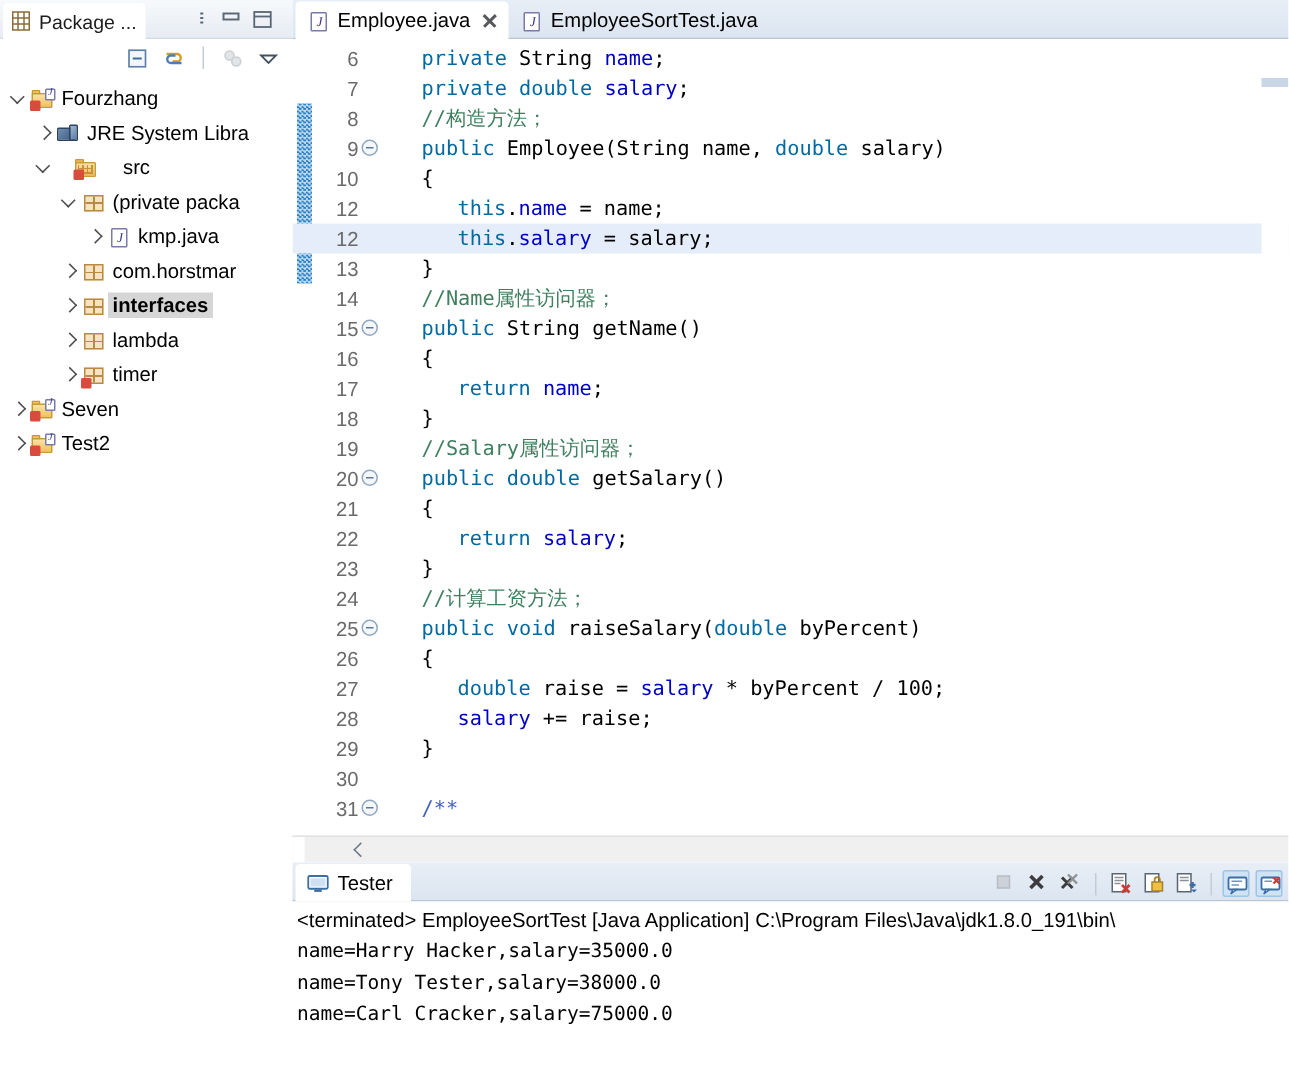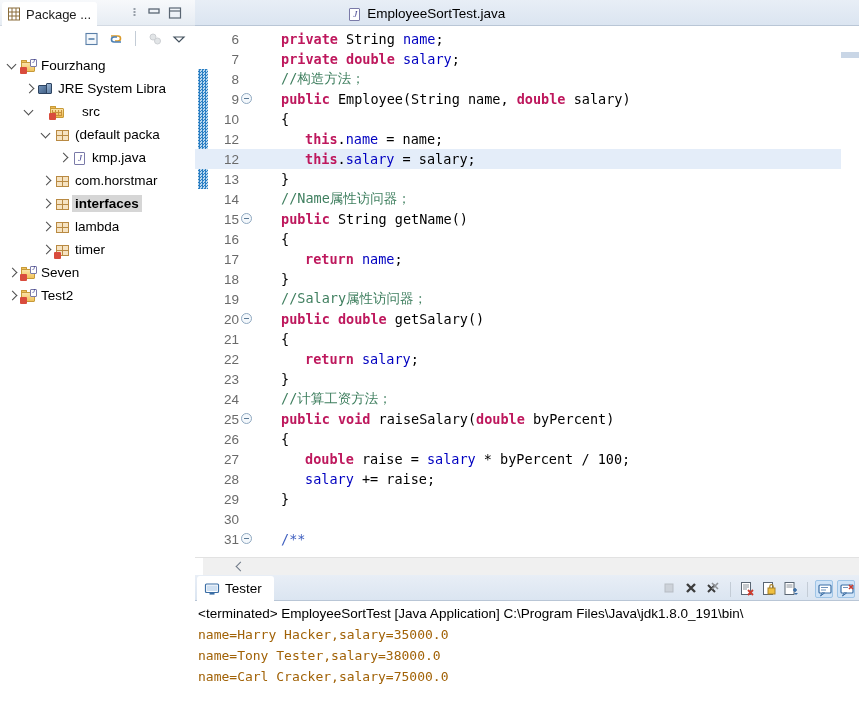--- a/index.html
+++ b/index.html
@@ -200,21 +200,21 @@
     position: absolute; left: 46px; top: 4px; width: 11px; height: 11px;
     border: 1px solid #8fa8c0; border-radius: 50%; background: #f4f8fc;
   }
   .fold:after {
     content: ""; position: absolute; left: 2px; top: 4px; width: 5px; height: 1px;
     background: #5c7a96;
   }
   .ctext { position: absolute; left: 62px; }
 
   
-  .kw   { color: #be185d; font-weight: bold; }
+  .kw   { color: #0369a1; font-weight: normal; }
   .cmt  { color: #3f7f5f; }
   .jdoc { color: #3f5fbf; }
   .fld  { color: #0000c0; }
   .num  { color: #000000; }
   .plain{ color: #000000; }
 
   
   #editor-hscroll {
     position: absolute; left: 0; top: 557px; width: 664px; height: 18px;
     background: #f0f0f0; border-top: 1px solid #e2e2e2;
@@ -258,21 +258,21 @@
     background: #ffffff; overflow: hidden; padding-top: 2px;
   }
   .cons-line {
     height: 21px; display: flex; align-items: center;
     white-space: pre; padding-left: 3px;
   }
   .cons-head {
     font-family: "Liberation Sans", sans-serif; font-size: 13.5px; color: #000;
   }
   .cons-out {
-    font-family: "DejaVu Sans Mono", monospace; font-size: 13px; color: #a16207;
+    font-family: "DejaVu Sans Mono", monospace; font-size: 13px; color: #000000;
   }
 
   
   #overview-ruler {
     position: absolute; left: 646px; top: 26px; width: 18px; height: 531px;
     background: #ffffff;
   }
   #overview-ruler .thumb {
     position: absolute; left: 0; top: 0; width: 18px; height: 6px;
     background: #c9d6e6;
@@ -381,21 +381,21 @@
           </span>
           <span class="lbl">src</span>
         </div>
         <div class="row" style="padding-left: 40px;">
           <span class="twisty">
             <i class="chev open"></i>
           </span>
           <span class="ico ic-pkg">
             <i class="g"></i>
           </span>
-          <span class="lbl">(default packa</span>
+          <span class="lbl">(private packa</span>
         </div>
         <div class="row" style="padding-left: 57px;">
           <span class="twisty">
             <i class="chev closed"></i>
           </span>
           <span class="ico ic-java">
             <i class="p"></i>
           </span>
           <span class="lbl">kmp.java</span>
         </div>
@@ -459,20 +459,27 @@
             <i class="warn"></i>
           </span>
           <span class="lbl">Test2</span>
         </div>
       </div>
   </div>
 
   <div id="right">
 
     <div id="editor-tabbar">
+        <div class="etab active" style="left: 2px;">
+          <span class="tb-ico ic-java">
+            <i class="p"></i>
+          </span>
+          <span>Employee.java</span>
+          <span class="x"></span>
+        </div>
         <div class="etab" style="left: 144.2px; justify-content: space-between;">
           <span class="tb-ico ic-java">
             <i class="p"></i>
           </span>
           <span>EmployeeSortTest.java</span>
         </div>
       </div>
 
     <div id="code-area">
       <div id="change-bar" style="top: 43px; height: 120px;"></div>

